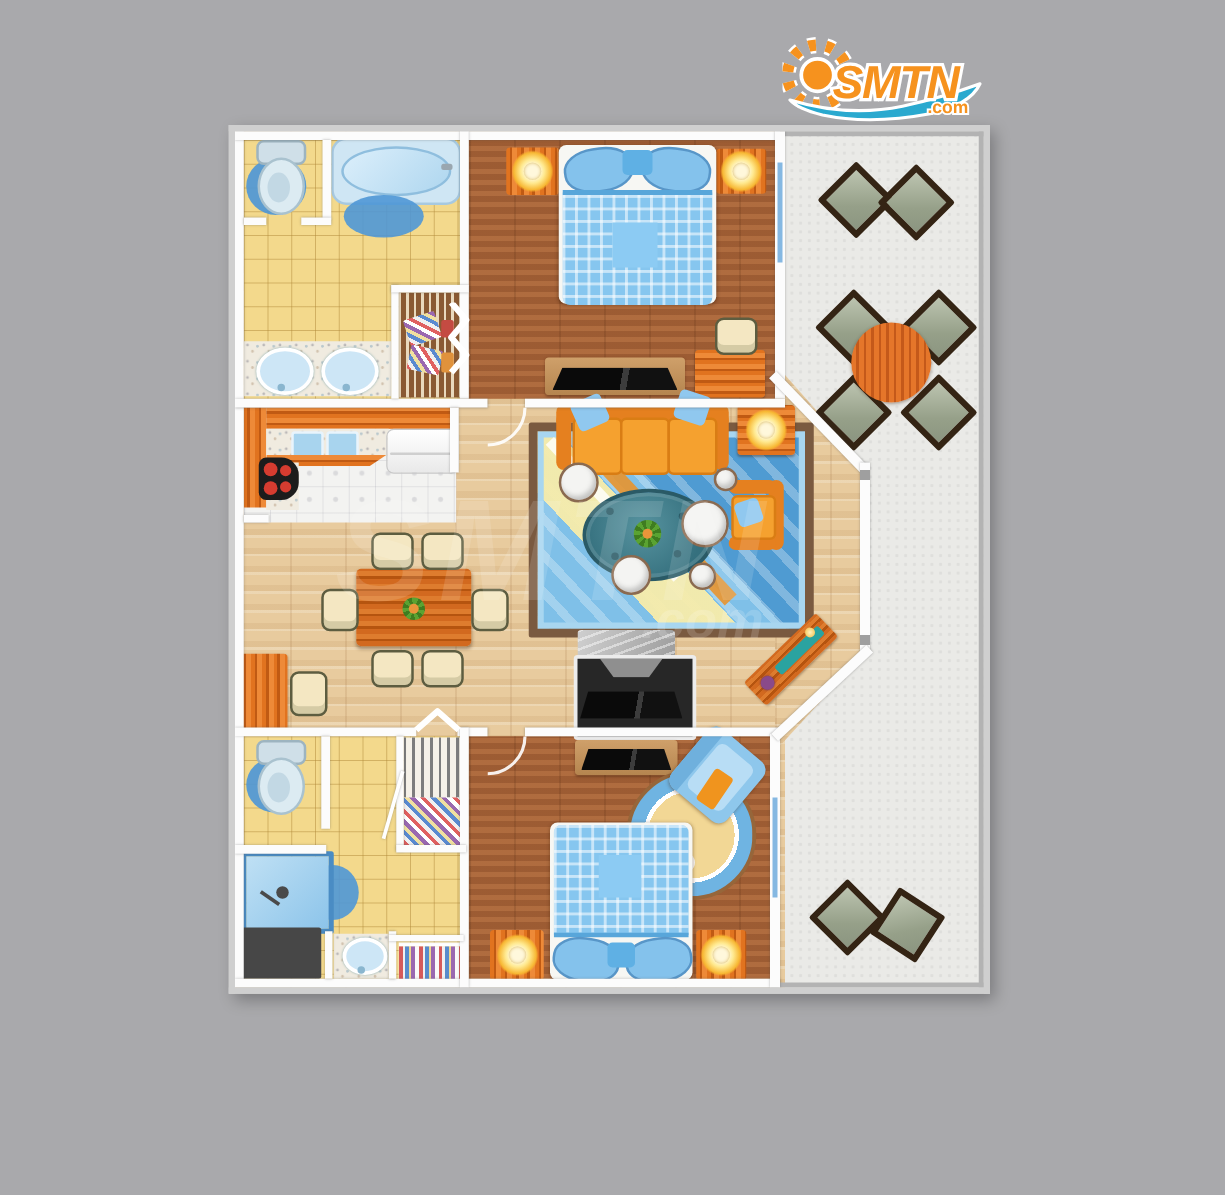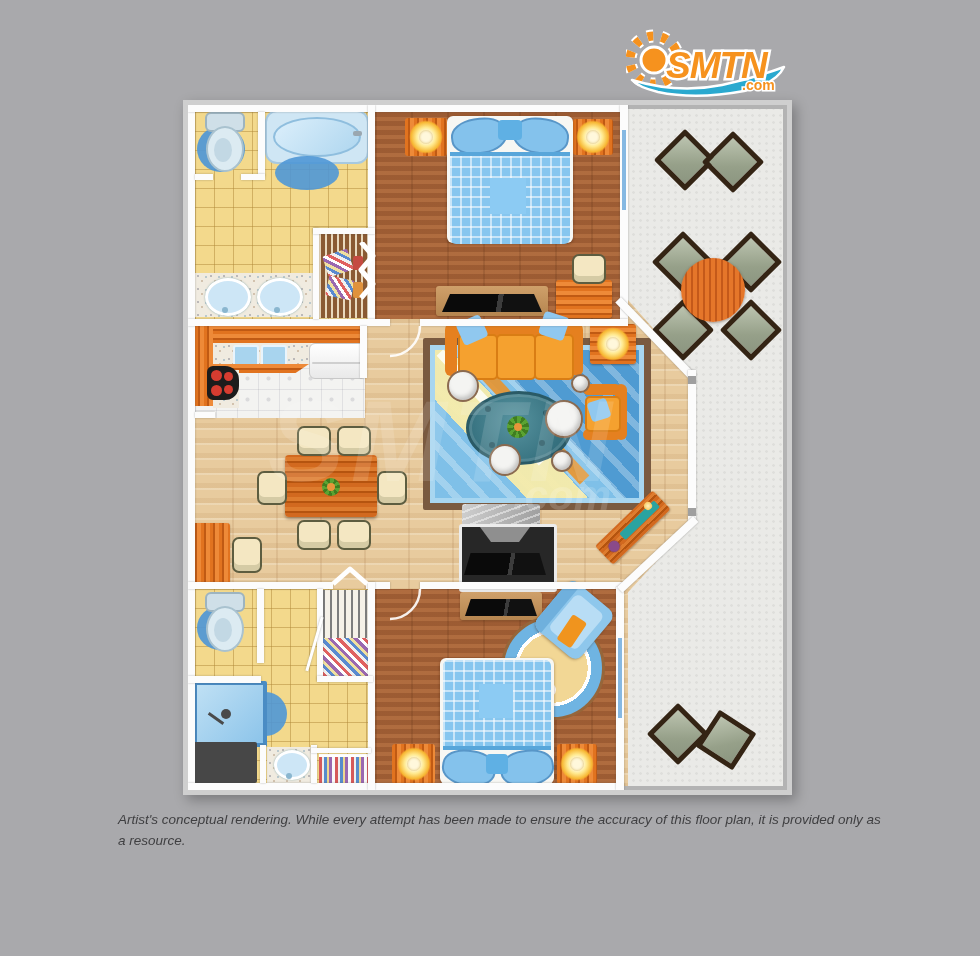--- a/index.html
+++ b/index.html
@@ -340,14 +340,13 @@
   </svg>
   <svg class="abs" style="left:207px;top:489px;z-index:45" width="32" height="32" viewBox="0 0 32 32">
     <path d="M30 0 A30 30 0 0 1 0 30" stroke="rgba(255,255,255,.9)" fill="none" stroke-width="2.5"></path>
   </svg>
 
   <div class="watermark" style="left:85px;top:275px;font-size:115px;letter-spacing:6px">SMTN</div>
   <div class="watermark" style="left:330px;top:372px;font-size:42px;color:rgba(255,255,255,.16)">.com</div>
 </div>
 
 <div class="disclaimer">
-  <div>Artist's conceptual rendering. While every attempt has been made to ensure the accuracy of this floor plan, it is provided only as a resource.</div>
 </div>
 
 </body></html>

